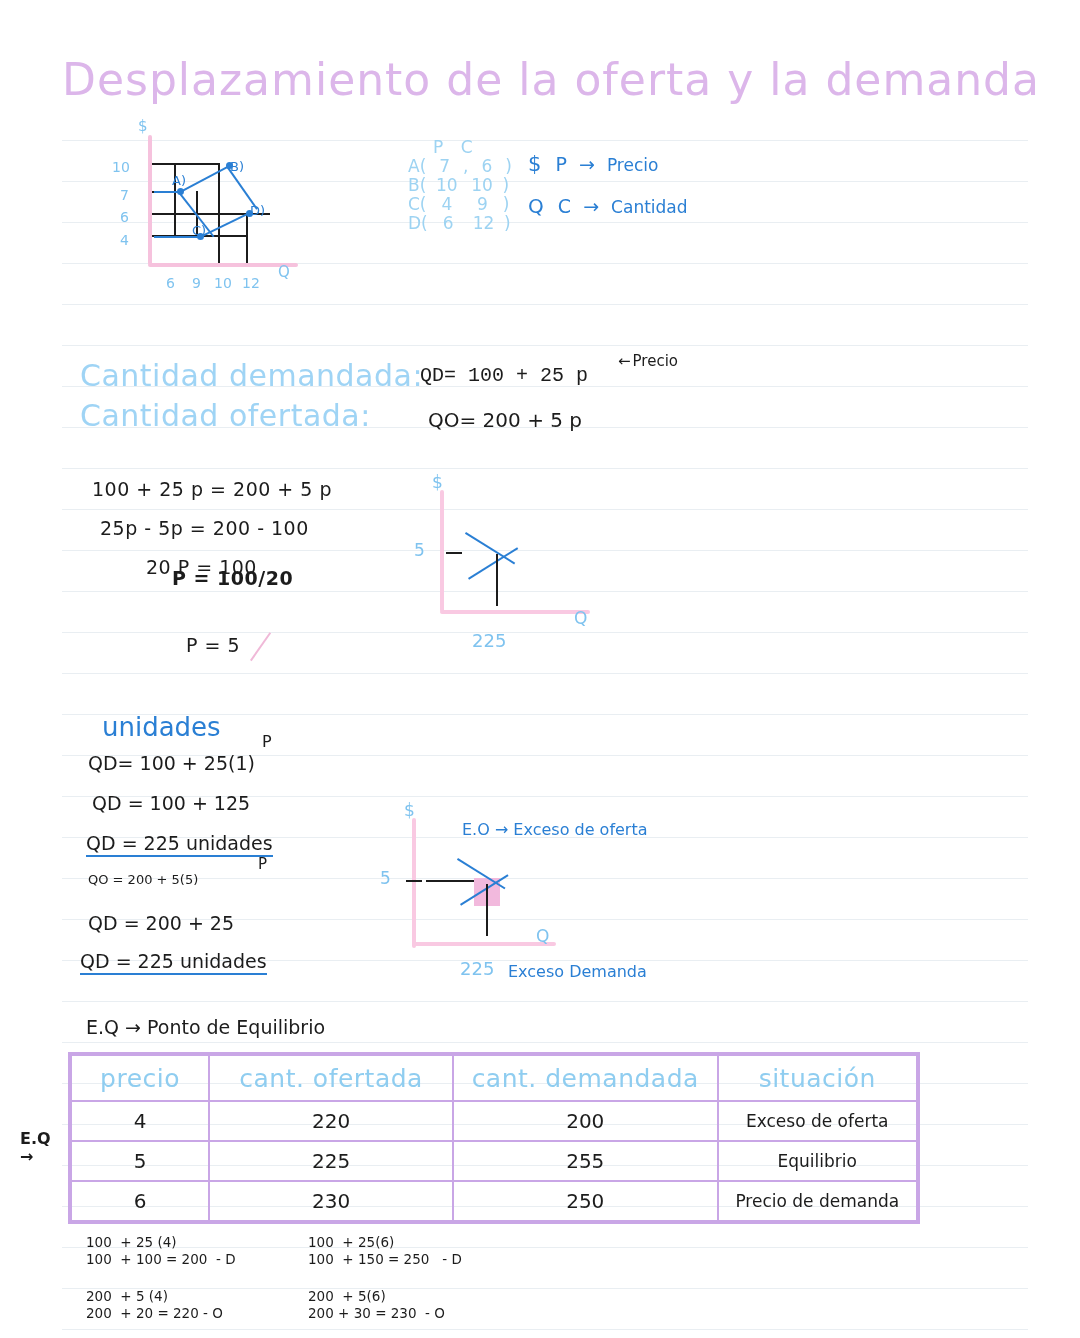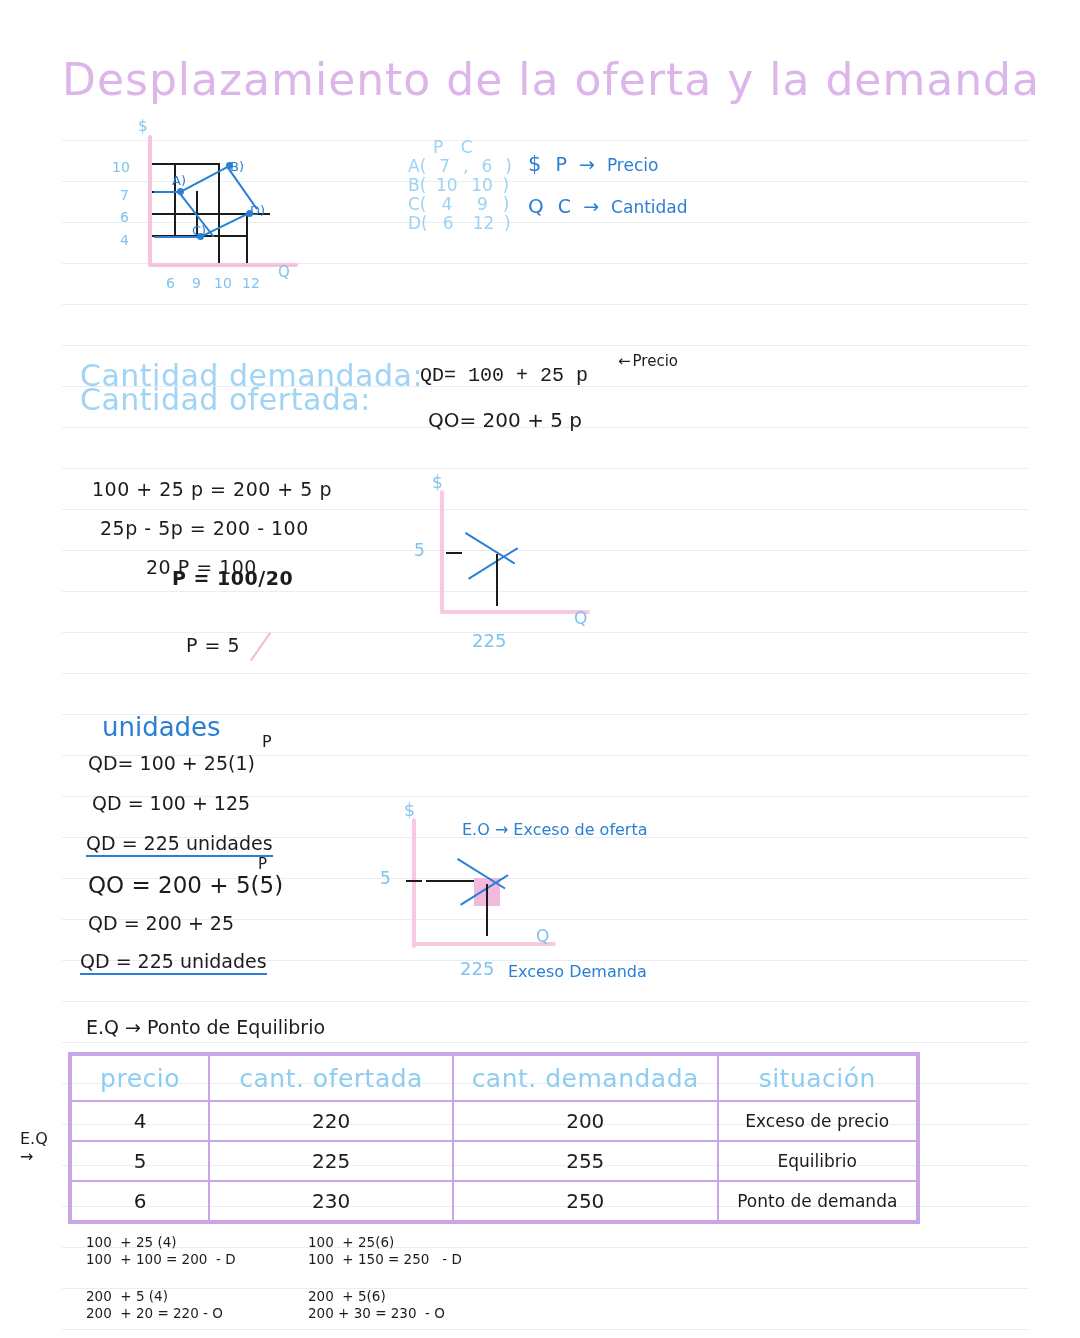--- a/index.html
+++ b/index.html
@@ -198,21 +198,21 @@
     <span style="margin-left:6px;">→</span>
     <span style="margin-left:6px;font-size:17px;margin-top:48px;">Cantidad</span>
   </div>
 
   <div class="hdr hand" style="left:80px;top:358px;">Cantidad demandada:</div>
   <div class="t ink" style="left:420px;top:364px;font-size:20px;font-family:Liberation Mono, monospace;">QD= 100 + 25 p</div>
   <div class="t ink" style="left:618px;top:352px;font-size:15px;">
     <span style="margin-right:2px;">←</span><span>Precio</span>
   </div>
 
-  <div class="hdr hand" style="left:80px;top:382px;">Cantidad ofertada:</div>
+  <div class="hdr hand" style="left:80px;top:398px;">Cantidad ofertada:</div>
   <div class="t ink" style="left:428px;top:408px;font-size:20px;">QO= 200 + 5 p</div>
 
   <div class="eq" style="left:92px;top:478px;">100 + 25 p = 200 + 5 p</div>
   <div class="eq" style="left:100px;top:517px;">25p - 5p = 200 - 100</div>
   <div class="eq" style="left:146px;top:556px;">20 P = 100</div>
   <div class="eq" style="left:172px;top:567px;font-weight:bold;">P = 100/20</div>
   <div class="eq" style="left:186px;top:634px;">P = 5</div>
   <div class="strike" style="left:250px;top:660px;width:34px;transform:rotate(-55deg);"></div>
 
   <div class="g2">
@@ -227,21 +227,21 @@
     <div class="ln" style="left:88px;top:74px;width:52px;transform:rotate(90deg);"></div>
     <div class="t lblue" style="left:62px;top:150px;font-size:18px;">225</div>
   </div>
 
   <div class="t blue" style="left:102px;top:712px;font-size:26px;">unidades</div>
   <div class="t ink" style="left:262px;top:732px;font-size:16px;">P</div>
   <div class="t ink" style="left:88px;top:752px;font-size:19px;">QD= 100 + 25(1)</div>
   <div class="t ink" style="left:92px;top:792px;font-size:19px;">QD = 100 + 125</div>
   <div class="t ink underline" style="left:86px;top:832px;font-size:19px;">QD = 225 unidades</div>
   <div class="t ink" style="left:258px;top:855px;font-size:15px;">P</div>
-  <div class="t ink" style="left:88px;top:872px;font-size:23px;">QO = 200 + 5(5)</div>
+  <div class="t ink" style="left:88px;top:872px;font-size:13px;">QO = 200 + 5(5)</div>
   <div class="t ink" style="left:88px;top:912px;font-size:19px;">QD = 200  + 25</div>
   <div class="t ink underline" style="left:80px;top:950px;font-size:19px;">QD = 225 unidades</div>
 
   <div class="g3">
     <div style="position:absolute;left:34px;top:18px;width:4px;height:130px;background:#f9c9e2;border-radius:2px;"></div>
     <div style="position:absolute;left:34px;top:142px;width:144px;height:4px;background:#f9c9e2;border-radius:2px;"></div>
     <div class="t lblue" style="left:26px;top:0px;font-size:17px;">$</div>
     <div class="t lblue" style="left:158px;top:126px;font-size:17px;">Q</div>
     <div class="t lblue" style="left:2px;top:68px;font-size:17px;">5</div>
     <div class="ln" style="left:28px;top:80px;width:16px;"></div>
@@ -252,51 +252,51 @@
     <div class="lnb" style="left:82px;top:104px;width:56px;transform:rotate(-32deg);"></div>
     <div class="ln" style="left:110px;top:84px;width:52px;transform:rotate(90deg);"></div>
     <div class="t lblue" style="left:82px;top:158px;font-size:18px;">225</div>
   </div>
 
   <div class="t blue" style="left:462px;top:820px;font-size:16px;">E.O → Exceso de oferta</div>
   <div class="t blue" style="left:508px;top:962px;font-size:16px;">Exceso Demanda</div>
 
   <div class="t ink" style="left:86px;top:1016px;font-size:19px;">E.Q → Ponto de Equilibrio</div>
 
-  <div class="t ink" style="left:20px;top:1130px;font-size:16px;line-height:18px;white-space:pre;">E.Q
+  <div class="t ink" style="left:20px;top:1130px;font-size:16px;line-height:18px;white-space:pre;font-weight:bold;">E.Q
 →</div>
 
   <div class="tbl">
     <table>
       <thead>
         <tr>
           <th class="c1">precio</th>
           <th class="c2">cant. ofertada</th>
           <th class="c3">cant. demandada</th>
           <th class="c4">situación</th>
         </tr>
       </thead>
       <tbody>
         <tr>
           <td>4</td>
           <td>220</td>
           <td>200</td>
-          <td class="sit">Exceso de precio</td>
+          <td class="sit">Exceso de oferta</td>
         </tr>
         <tr>
           <td>5</td>
           <td>225</td>
           <td>255</td>
           <td class="sit">Equilibrio</td>
         </tr>
         <tr>
           <td>6</td>
           <td>230</td>
           <td>250</td>
-          <td class="sit">Ponto de demanda</td>
+          <td class="sit">Precio de demanda</td>
         </tr>
       </tbody>
     </table>
   </div>
 
   <div class="calc" style="left:86px;top:1234px;">100  + 25 (4)
 100  + 100 = 200  - D</div>
   <div class="calc" style="left:308px;top:1234px;">100  + 25(6)
 100  + 150 = 250   - D</div>
   <div class="calc" style="left:86px;top:1288px;">200  + 5 (4)

